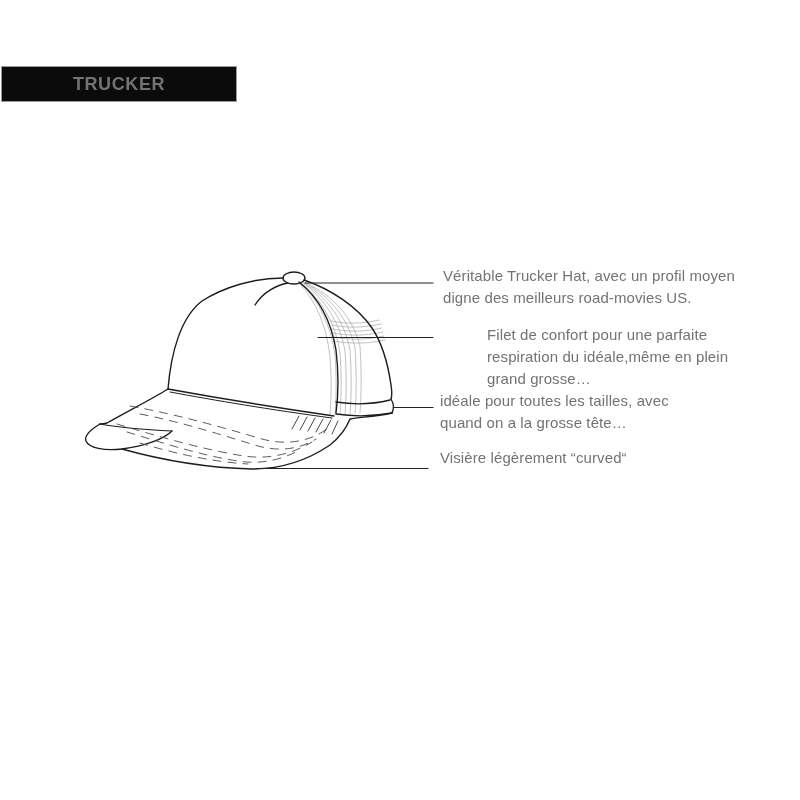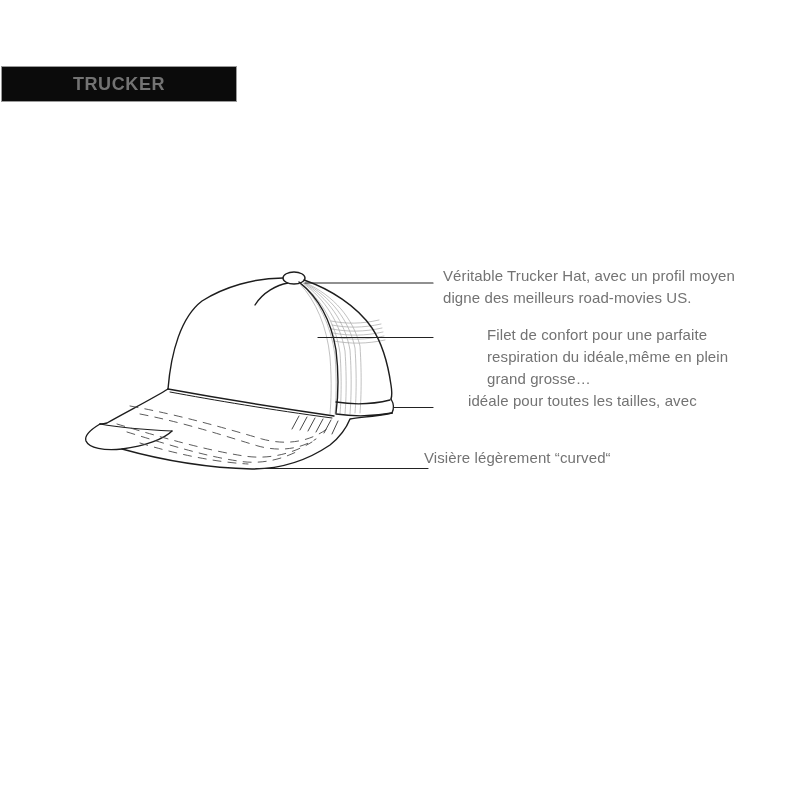--- a/index.html
+++ b/index.html
@@ -16,22 +16,22 @@
     color:#737373;font-size:18px;font-weight:bold;letter-spacing:.6px;
   }
   .hat-svg{position:absolute;left:0;top:0;width:800px;height:800px;}
   .anno{
     position:absolute;color:#737373;font-size:15px;line-height:22px;
     letter-spacing:.1px;
   }
   .anno div{white-space:nowrap;}
   .anno-1{left:443px;top:265px;}
   .anno-2{left:443px;top:324px;margin-left:44px;}
-  .anno-3{left:468px;top:390px;}
-  .anno-4{left:424px;top:447px;}
+  .anno-3{left:440px;top:390px;}
+  .anno-4{left:440px;top:447px;}
 </style>
 </head>
 <body>
 
 <div class="banner">
   <span class="banner-label">TRUCKER</span>
 </div>
 
 <svg class="hat-svg" viewBox="0 0 800 800" xmlns="http://www.w3.org/2000/svg" fill="none" stroke-linecap="round" stroke-linejoin="round">
 
@@ -108,17 +108,18 @@
 </div>
 
 <div class="anno anno-2">
   <div>Filet de confort pour une parfaite</div>
   <div>respiration du idéale,même en plein</div>
   <div>grand grosse…</div>
 </div>
 
 <div class="anno anno-3">
   <div>idéale pour toutes les tailles, avec</div>
+  <div>quand on a la grosse tête…</div>
 </div>
 
 <div class="anno anno-4">
   <div>Visière légèrement “curved“</div>
 </div>
 
 </body></html>

